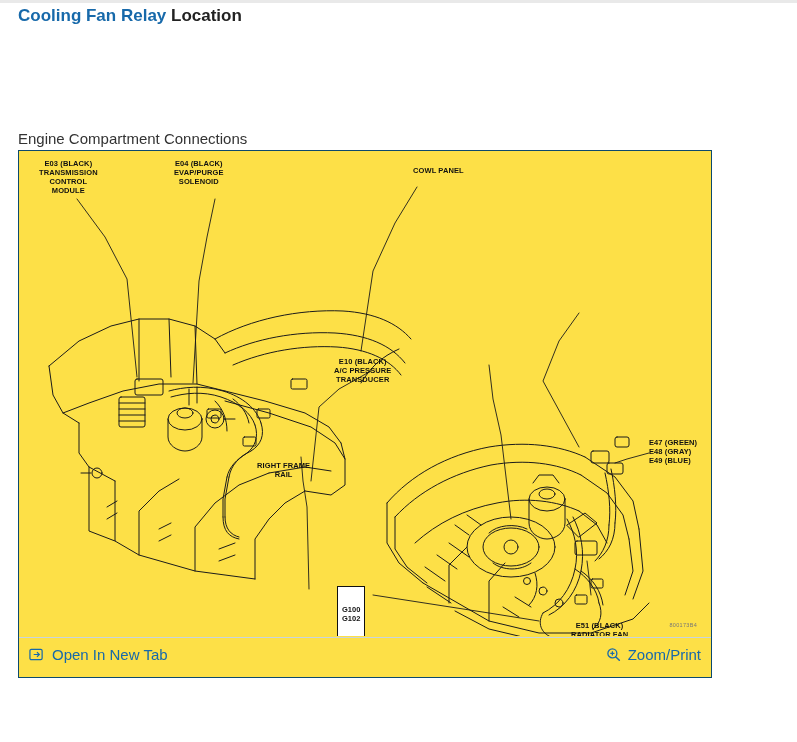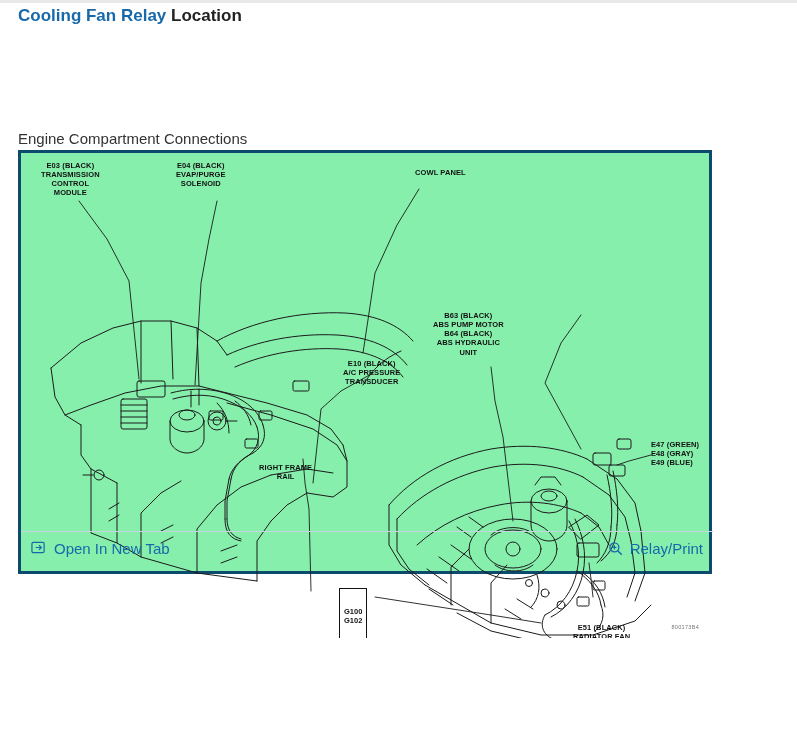--- a/index.html
+++ b/index.html
@@ -21,37 +21,37 @@
     white-space:nowrap;
   }
   .page-title .link{color:#1769aa;}
   .page-title .plain{color:#222;font-weight:bold;}
   .section-title{
     position:absolute;top:130px;left:18px;
     font-size:15px;color:#333;
   }
   .figure-box{
     position:absolute;top:150px;left:18px;
-    width:694px;height:424px;
-    border:3px solid #0c4a6e;
-    background:#86efac;
+    width:694px;height:528px;
+    border:1px solid #0c4a6e;
+    background:#fde047;
     box-sizing:border-box;
   }
   .diagram{
     position:absolute;top:0;left:0;width:692px;height:485px;
     overflow:hidden;
   }
   .figure-footer{
     position:absolute;left:0;bottom:0;width:692px;height:40px;
     border-top:1px solid #c8d4de;
     box-sizing:border-box;
   }
   .footer-left{
     position:absolute;left:10px;top:8px;
-    display:flex;align-items:flex-start;gap:8px;
+    display:flex;align-items:center;gap:8px;
     color:#1769aa;font-size:15px;cursor:pointer;
   }
   .footer-right{
     position:absolute;right:10px;top:8px;
     display:flex;align-items:center;gap:7px;
     color:#1769aa;font-size:15px;cursor:pointer;
   }
   .footer-left .label,.footer-right .label{text-decoration:none;}
   .ico{display:inline-block;line-height:0;}
   .lbl{
@@ -230,26 +230,21 @@
 
     
     <div class="lbl" style="left:20px;top:8px;">E03 (BLACK)
 TRANSMISSION
 CONTROL
 MODULE</div>
     <div class="lbl" style="left:155px;top:8px;">E04 (BLACK)
 EVAP/PURGE
 SOLENOID</div>
     <div class="lbl" style="left:362px;top:15px;margin-left:32px;">COWL PANEL</div>
-    <div class="lbl" style="left:412px;top:158px;">B63 (BLACK)
-ABS PUMP MOTOR
-B64 (BLACK)
-ABS HYDRAULIC
-UNIT</div>
-    <div class="lbl" style="left:322px;top:206px;">E10 (BLACK)
+    <div class="lbl" style="left:315px;top:206px;">E10 (BLACK)
 A/C PRESSURE
 TRANSDUCER</div>
     <div class="lbl left" style="left:630px;top:287px;">E47 (GREEN)
 E48 (GRAY)
 E49 (BLUE)</div>
     <div class="lbl" style="left:238px;top:310px;">RIGHT FRAME
 RAIL</div>
     <div class="lbl" style="left:552px;top:445px;margin-top:25px;">E51 (BLACK)
 RADIATOR FAN
 SOLID STATE
@@ -272,16 +267,16 @@
       <span class="label">Open In New Tab</span>
     </div>
     <div class="footer-right">
       <span class="ico">
         <svg width="15" height="15" viewBox="0 0 16 16">
           <circle cx="6.8" cy="6.8" r="4.8" fill="none" stroke="#1769aa" stroke-width="1.4"></circle>
           <path d="M4.6 6.8 h4.4 M6.8 4.6 v4.4" stroke="#1769aa" stroke-width="1.3"></path>
           <path d="M10.3 10.3 L14.2 14.2" stroke="#1769aa" stroke-width="1.6" stroke-linecap="round"></path>
         </svg>
       </span>
-      <span class="label">Relay/Print</span>
+      <span class="label">Zoom/Print</span>
     </div>
   </div>
 </div>
 
 </body></html>

